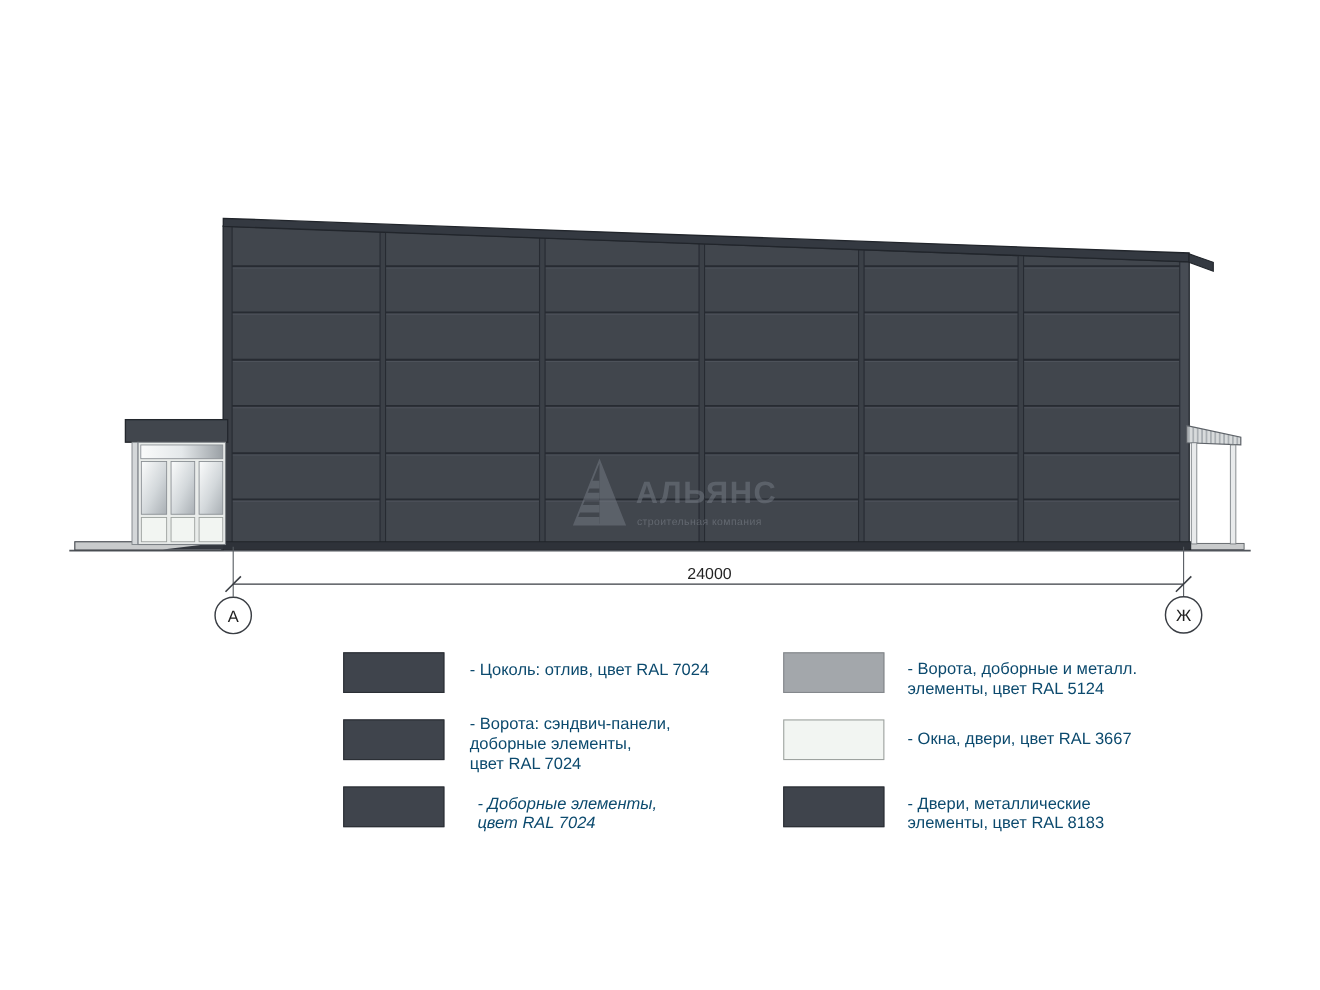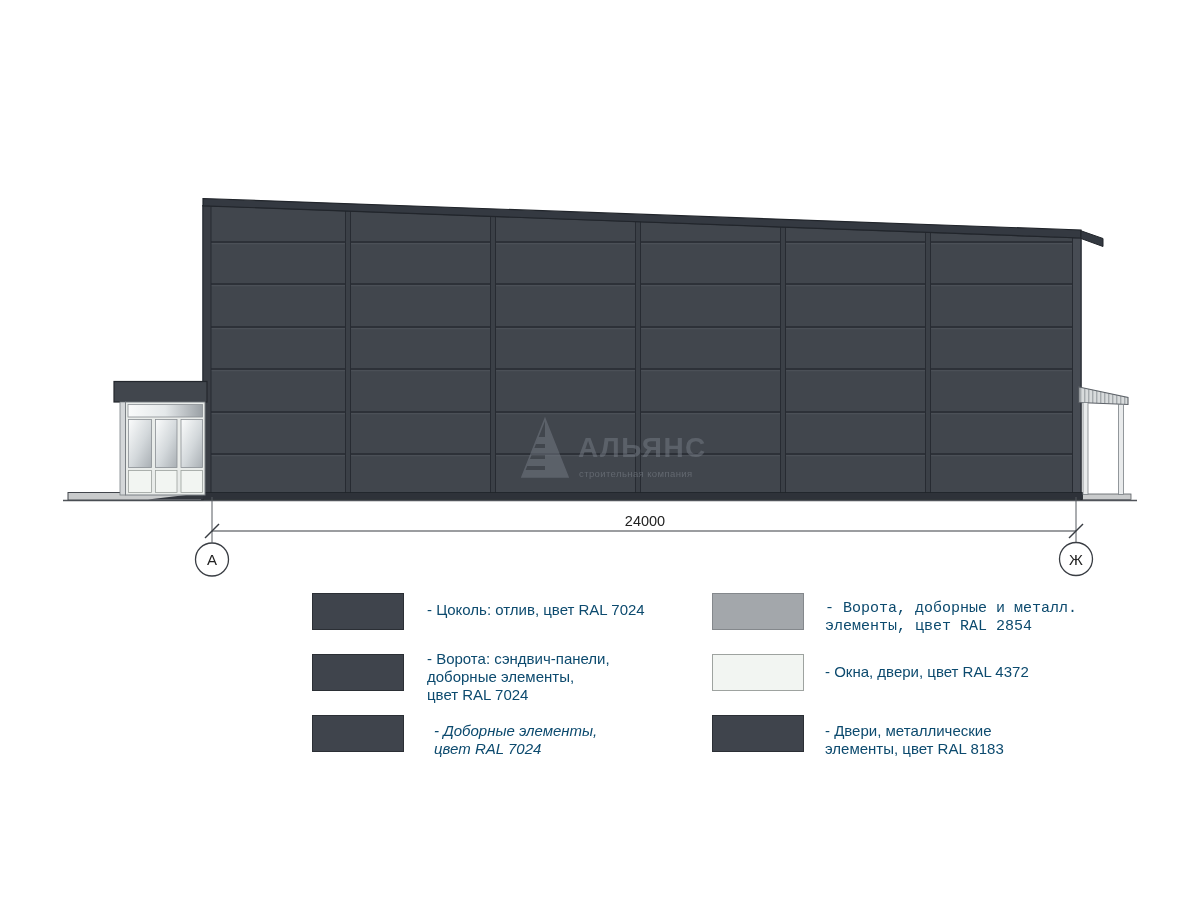--- a/index.html
+++ b/index.html
@@ -158,28 +158,28 @@
       <div>цвет RAL 7024</div>
     </div>
 
     <div class="swatch sw-dark" style="left:312px;top:715px;"></div>
     <div class="legend-label" style="left:434px;top:722px;font-style:italic;">
       <div>- Доборные элементы,</div>
       <div>цвет RAL 7024</div>
     </div>
 
     <div class="swatch sw-gray" style="left:712px;top:593px;"></div>
-    <div class="legend-label" style="left:825px;top:600px;font-family:Liberation Mono, monospace;">
+    <div class="legend-label" style="left:825px;top:600px;">
       <div>- Ворота, доборные и металл.</div>
-      <div>элементы, цвет RAL 2854</div>
+      <div>элементы, цвет RAL 5124</div>
     </div>
 
     <div class="swatch sw-white" style="left:712px;top:654px;"></div>
     <div class="legend-label" style="left:825px;top:663px;">
-      <div>- Окна, двери, цвет RAL 4372</div>
+      <div>- Окна, двери, цвет RAL 3667</div>
     </div>
 
     <div class="swatch sw-dark" style="left:712px;top:715px;"></div>
     <div class="legend-label" style="left:825px;top:722px;">
       <div>- Двери, металлические</div>
       <div>элементы, цвет RAL 8183</div>
     </div>
   </div>
 
 </div>

